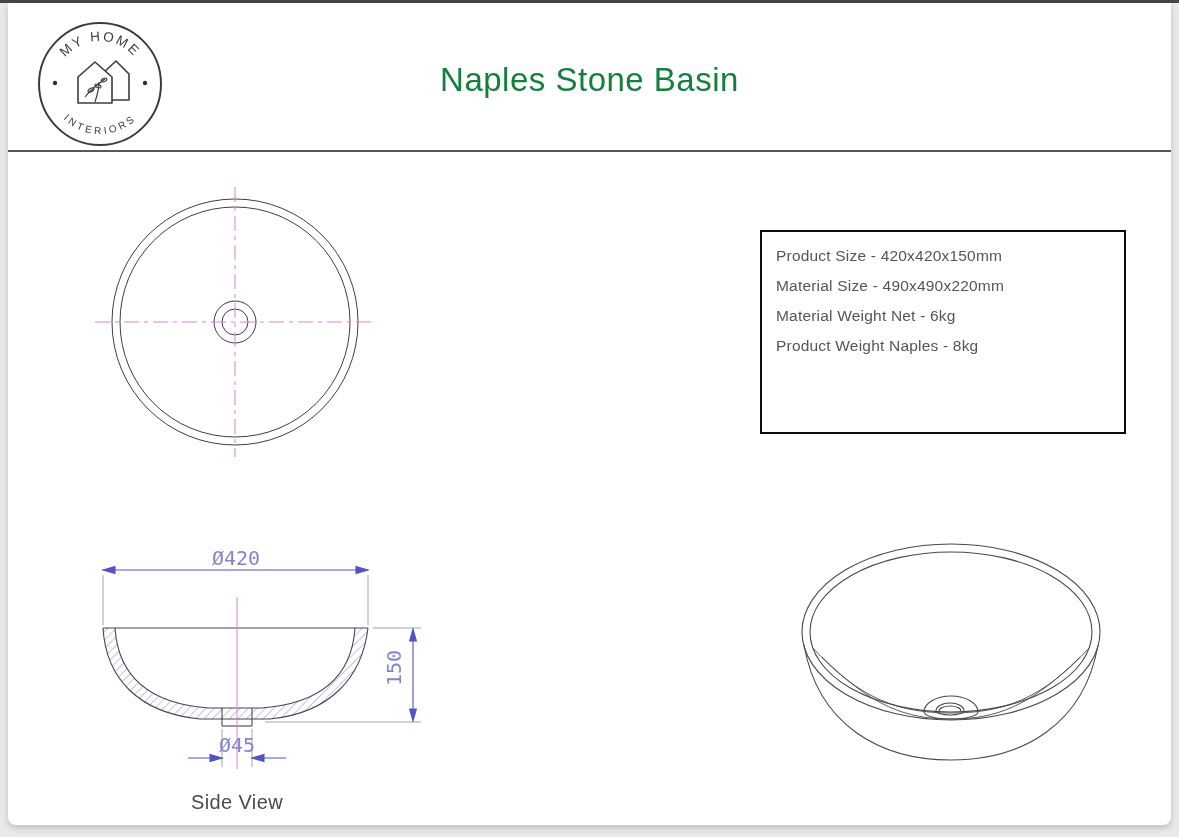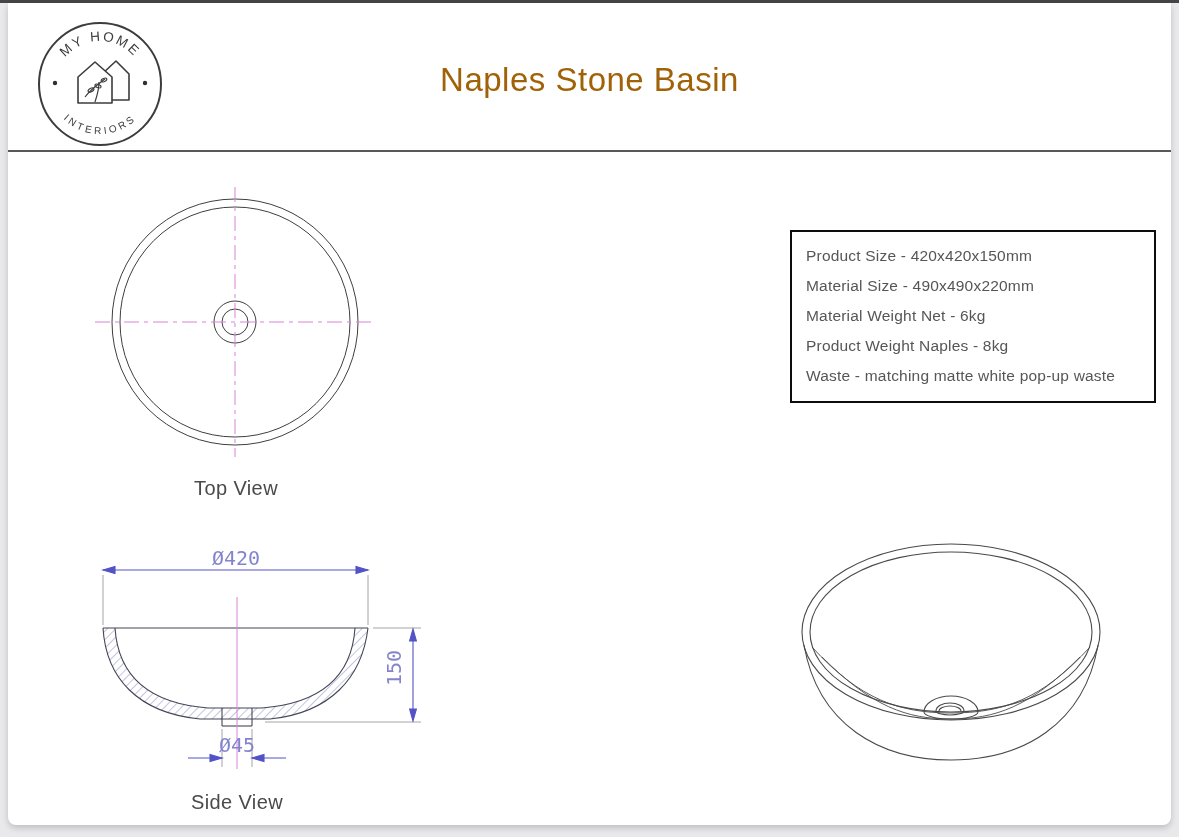--- a/index.html
+++ b/index.html
@@ -11,25 +11,25 @@
   }
   .topbar{position:absolute;left:0;top:0;width:1179px;height:3px;background:#454548;}
   .page{
     position:absolute;left:8px;top:3px;width:1163px;height:822px;
     background:#ffffff;border-radius:0 0 8px 8px;
     box-shadow:0 3px 6px rgba(0,0,0,.18);
   }
   .divider{position:absolute;left:0;top:147px;width:100%;height:2px;background:#58585a;}
   .title{
     position:absolute;left:0;top:58px;width:100%;
-    text-align:center;font-size:33px;color:#a16207;letter-spacing:.5px;
+    text-align:center;font-size:33px;color:#15803d;letter-spacing:.5px;
   }
   .logo{position:absolute;left:24px;top:13px;width:136px;height:136px;}
   .specbox{
-    position:absolute;left:782px;top:227px;width:366px;height:173px;
+    position:absolute;left:752px;top:227px;width:366px;height:204px;
     border:2px solid #0d0d0d;background:#fff;box-sizing:border-box;
     padding:9px 0 0 14px;
   }
   .specrow{
     height:30px;line-height:30px;font-size:15.5px;color:#565659;
     letter-spacing:.2px;white-space:nowrap;
   }
   .viewlabel{
     position:absolute;width:220px;text-align:center;
     font-size:20px;color:#4a4a4a;letter-spacing:.4px;
@@ -71,36 +71,34 @@
     </g>
   </svg>
 
   <div class="divider"></div>
 
   <div class="specbox">
     <div class="specrow">Product Size - 420x420x150mm</div>
     <div class="specrow">Material Size - 490x490x220mm</div>
     <div class="specrow">Material Weight Net - 6kg</div>
     <div class="specrow">Product Weight Naples - 8kg</div>
-    <div class="specrow">Waste - matching matte white pop-up waste</div>
   </div>
 
   <svg class="drawing" style="left:82px;top:177px;" width="300" height="290" viewBox="0 0 300 290">
     <g stroke="#3f3f3f" stroke-width="1" fill="none">
       <circle cx="145" cy="142" r="123"></circle>
       <circle cx="145" cy="142" r="115"></circle>
       <circle cx="145" cy="142" r="21"></circle>
       <circle cx="145" cy="142" r="13"></circle>
     </g>
     <g stroke="#d784d7" stroke-width="1" stroke-dasharray="15 5 4 5">
       <line x1="5" y1="142" x2="285" y2="142"></line>
       <line x1="145" y1="7" x2="145" y2="277"></line>
     </g>
   </svg>
-  <div class="viewlabel" style="left:118px;top:474px;">Top View</div>
 
   <svg class="drawing" style="left:72px;top:542px;" width="360" height="235" viewBox="0 0 360 235">
     <defs>
       <pattern id="hatch" patternUnits="userSpaceOnUse" width="6" height="6" patternTransform="rotate(45)">
         <line x1="0" y1="0" x2="0" y2="6" stroke="#9a9ad0" stroke-width="1.2"></line>
       </pattern>
     </defs>
 
     <path d="M23,83 C 26,133 58,168 120,174 L 190,174 C 250,168 282,133 288,83
              L 275,83 C 272,128 244,158 182,163 L 128,163 C 66,158 38,128 35,83 Z" fill="url(#hatch)" stroke="none"></path>

